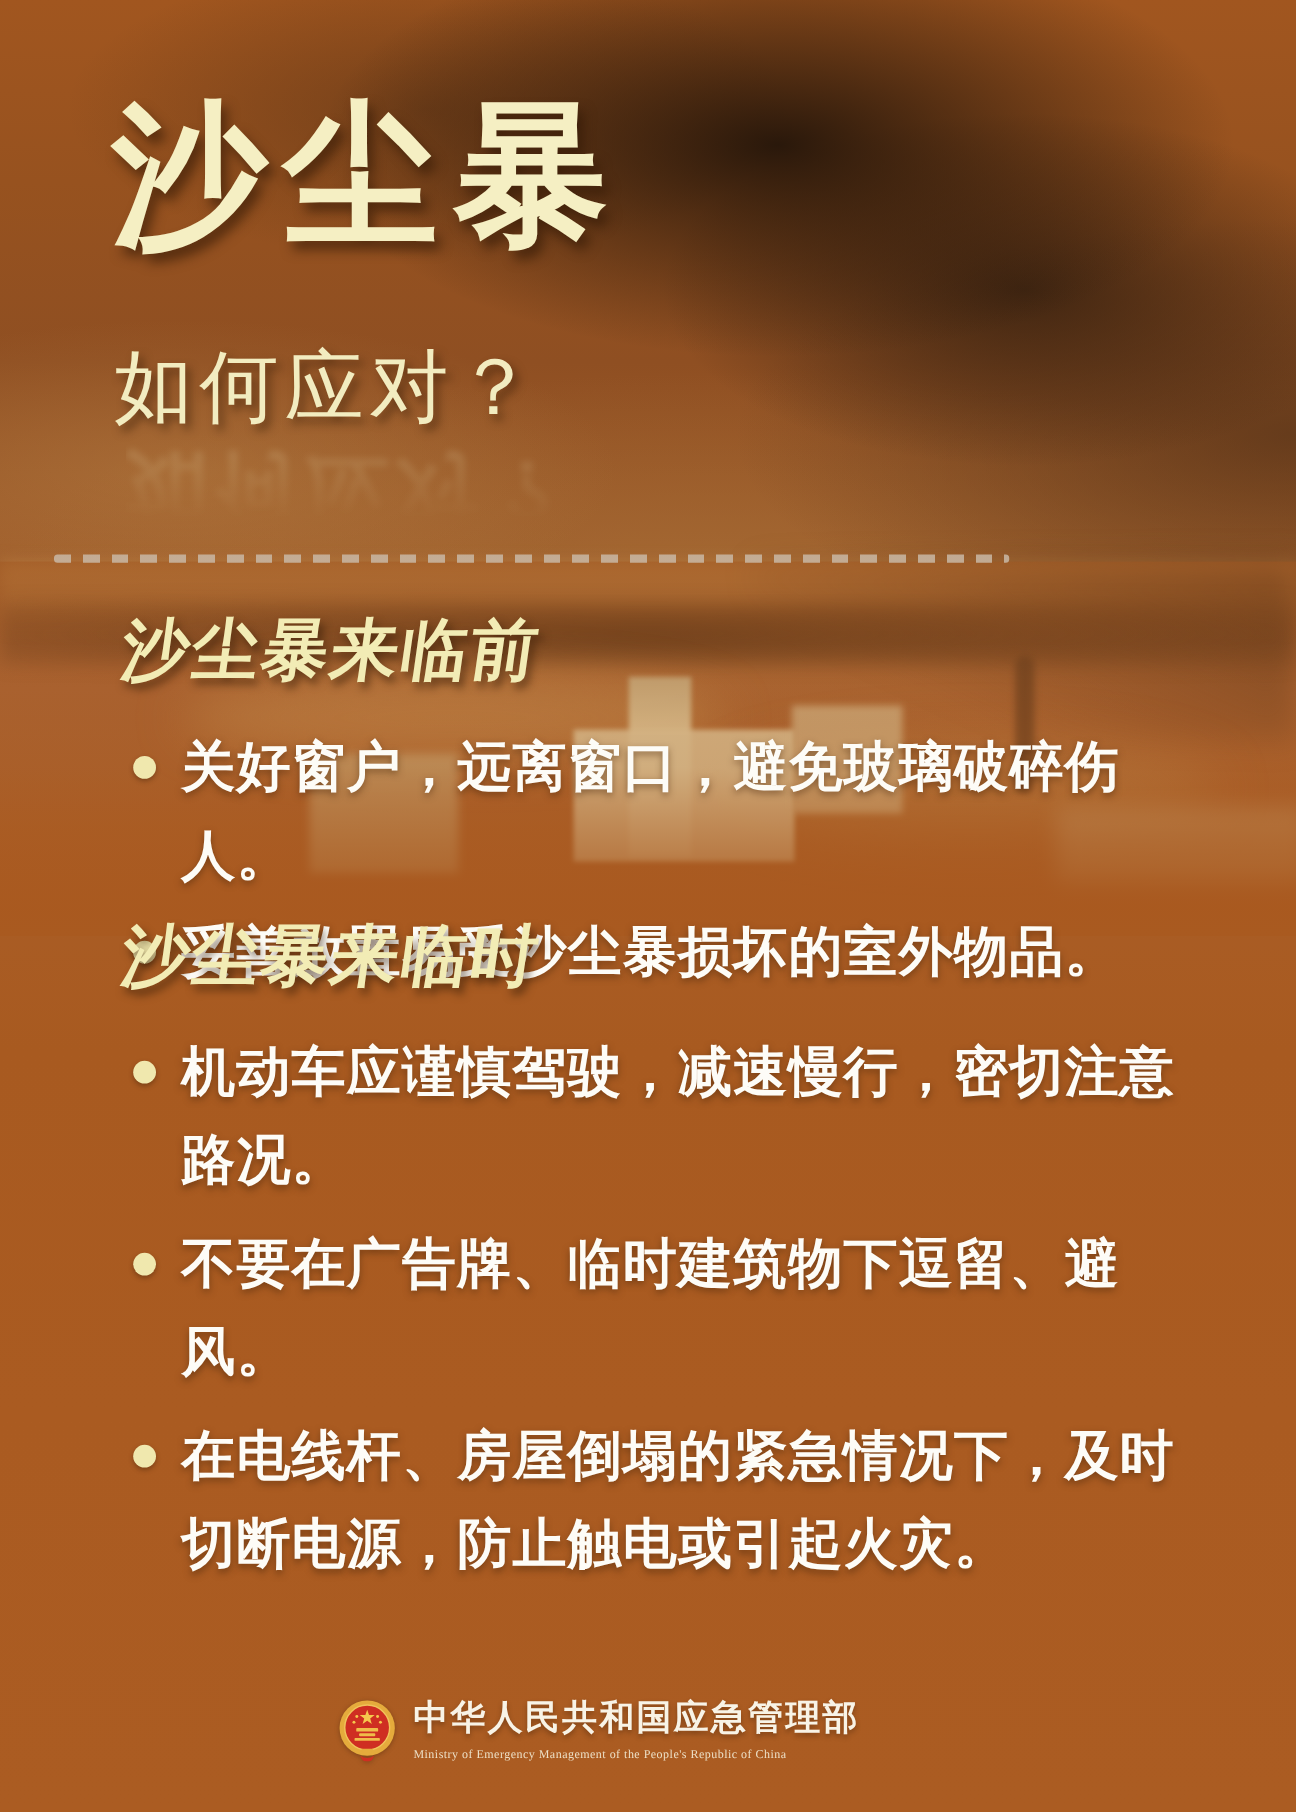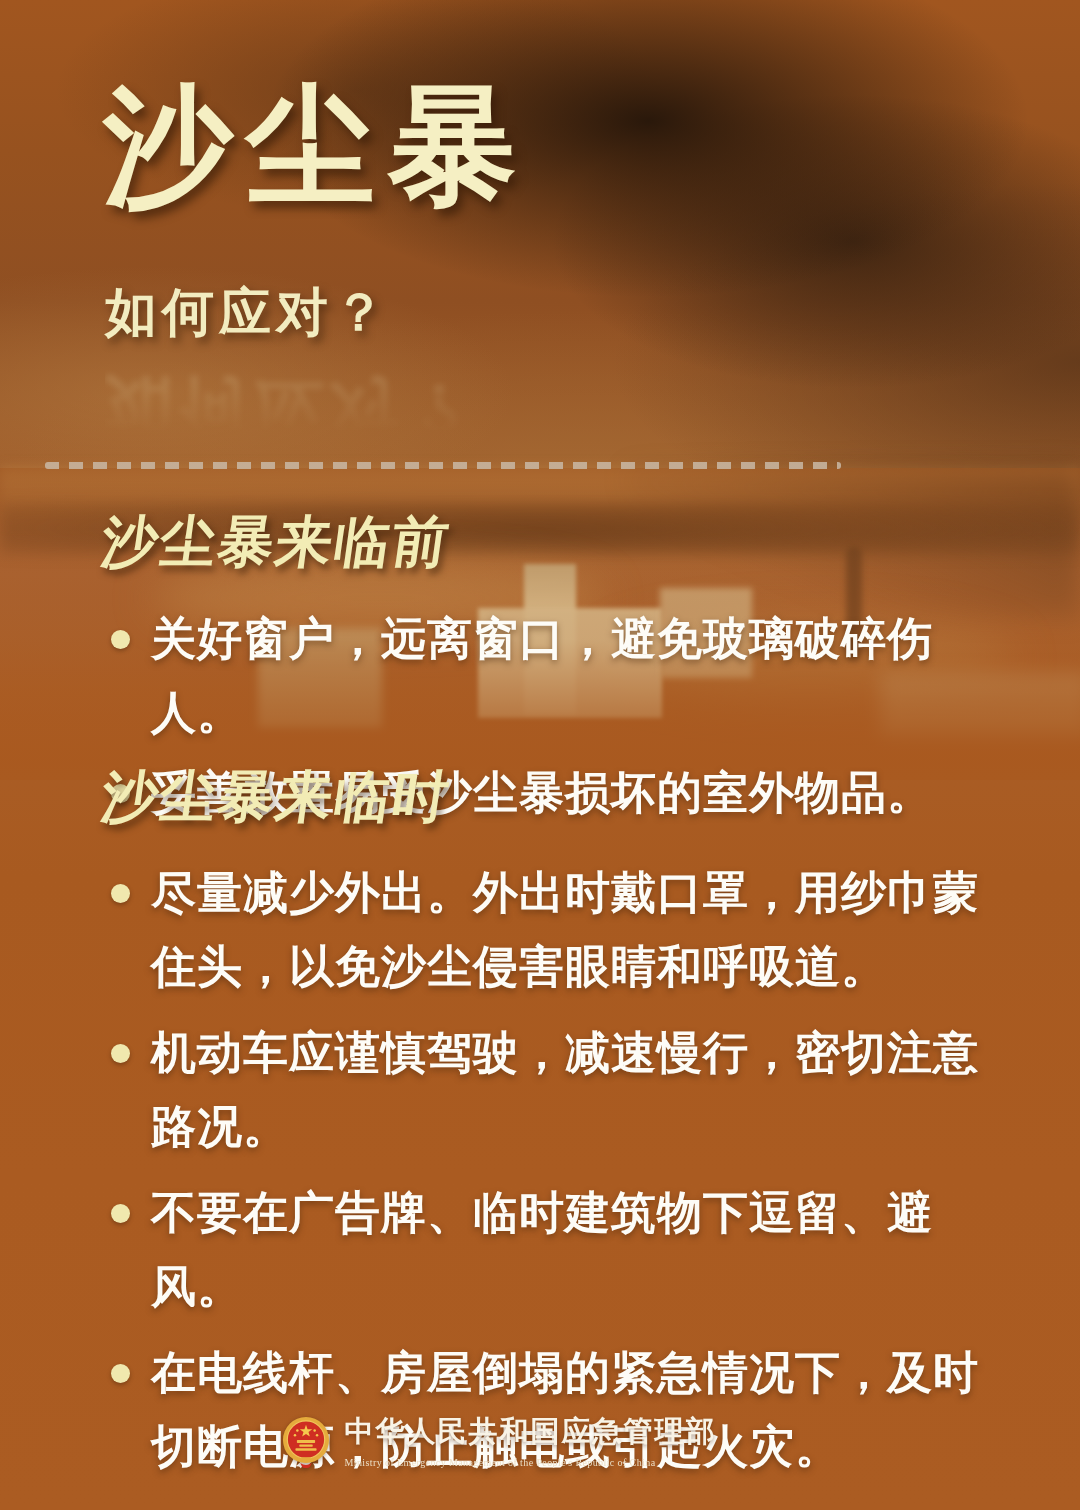--- a/index.html
+++ b/index.html
@@ -39,27 +39,27 @@
   .ph-bldg-l  { left: 258px; top: 160px; width: 124px; height: 100px; background: #c9ab78; filter: blur(4px); opacity: .65; }
   .ph-bldg-r  { left: 660px; top: 120px; width: 92px;  height: 90px;  background: #d6bd8e; filter: blur(3px); opacity: .7; }
   .ph-far-r   { left: 880px; top: 205px; width: 210px; height: 65px;  background: #c9a674; filter: blur(9px); opacity: .5; }
   .ph-tree    { left: 846px; top: 78px;  width: 16px;  height: 115px; background: #6a3f1e; filter: blur(3px); opacity: .8; border-radius: 8px; }
   .photo::after { content: ""; position: absolute; inset: 0;
                 background: linear-gradient(180deg, rgba(162,86,31,.45) 0%, rgba(168,92,35,.12) 22%,
                             rgba(170,92,34,.22) 55%, rgba(169,89,31,.9) 93%, #a95a20 100%); }
 
   
   .title {
-    position: absolute; left: 103px; top: 72px;
+    position: absolute; left: 93px; top: 72px;
     font-size: 130px; line-height: 1.15; font-weight: 900; letter-spacing: 12px;
     color: #f5efc3; text-shadow: 5px 7px 10px rgba(48,24,5,.6);
   }
   .subtitle {
-    position: absolute; left: 105px; top: 278px;
-    font-size: 52px; font-weight: 700; letter-spacing: 5px;
+    position: absolute; left: 95px; top: 278px;
+    font-size: 66px; font-weight: 400; letter-spacing: 5px;
     color: #f2ecc0; text-shadow: 4px 5px 8px rgba(48,24,5,.55);
   }
   .subtitle-reflection {
     position: absolute; left: 105px; top: 362px;
     font-size: 70px; font-weight: 900; letter-spacing: 5px;
     color: #f2ecc0; opacity: .2; filter: blur(3px);
     transform: scaleY(-1);
     -webkit-mask-image: linear-gradient(to top, rgba(0,0,0,1) 0%, rgba(0,0,0,0) 75%);
             mask-image: linear-gradient(to top, rgba(0,0,0,1) 0%, rgba(0,0,0,0) 75%);
   }
@@ -141,24 +141,20 @@
     <li>
       <span class="dot"></span>
       <span>妥善放置易受沙尘暴损坏的室外物品。</span>
     </li>
   </ul>
 
   <h2 class="section-heading" id="heading-during">沙尘暴来临时</h2>
   <ul class="tips" id="tips-during">
     <li>
       <span class="dot"></span>
-      <span>尽量减少外出。外出时戴口罩，用纱巾蒙住头，以免沙尘侵害眼睛和呼吸道。</span>
-    </li>
-    <li>
-      <span class="dot"></span>
       <span>机动车应谨慎驾驶，减速慢行，密切注意路况。</span>
     </li>
     <li>
       <span class="dot"></span>
       <span>不要在广告牌、临时建筑物下逗留、避风。</span>
     </li>
     <li>
       <span class="dot"></span>
       <span>在电线杆、房屋倒塌的紧急情况下，及时切断电源，防止触电或引起火灾。</span>
     </li>

